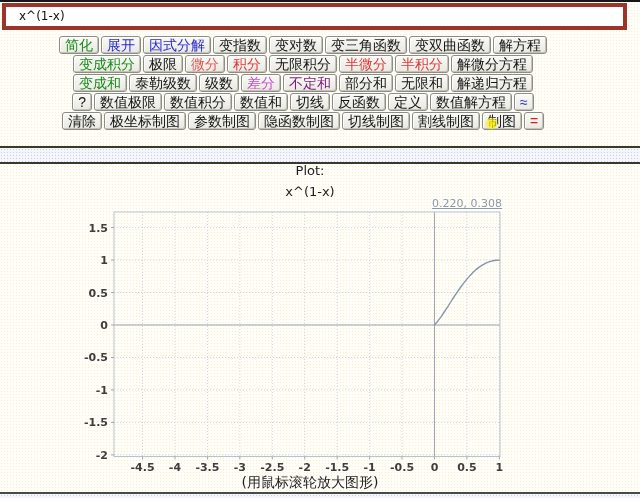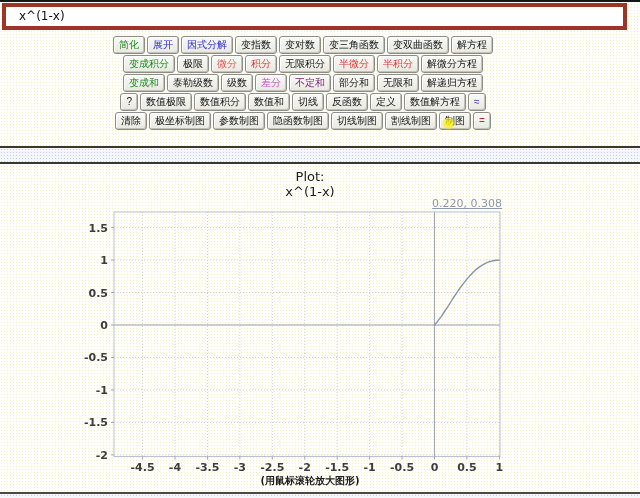--- a/index.html
+++ b/index.html
@@ -15,21 +15,21 @@
     position:absolute;left:2px;top:3px;width:604px;height:19px;
     border:4px solid #9c342a;background:#ffffff;
     font-family:"DejaVu Sans", sans-serif;font-size:12px;color:#111;
     padding:0 0 0 13px;line-height:19px;outline:none;
   }
   .btn-rows{position:absolute;left:-17px;top:36px;width:640px;text-align:center;}
   .btn-row{height:19px;line-height:19px;white-space:nowrap;}
   button.tb{
     position:relative;
     display:inline-block;margin:0 1px;padding:1px 5px;
-    font-family:"Liberation Sans", sans-serif;font-size:10px;line-height:14px;
+    font-family:"Liberation Sans", sans-serif;font-size:14px;line-height:14px;
     background:linear-gradient(#f9f9f6,#e9e9e2);
     border:1px solid #8d8d85;border-radius:3px;
     box-shadow:inset 1px 1px 0 #ffffff, inset -1px -1px 0 #c2c2b8;
     cursor:pointer;vertical-align:top;height:18px;
   }
   .cursor-dot{
     position:absolute;left:2px;top:4px;width:13px;height:13px;border-radius:50%;
     background:radial-gradient(rgba(255,238,0,.95), rgba(255,238,0,.55) 55%, rgba(255,238,0,0) 72%);
     pointer-events:none;
   }
@@ -38,23 +38,23 @@
     background-color:#f4f6fb;
     background-image:radial-gradient(rgba(140,160,215,.45) .7px, rgba(0,0,0,0) .9px);
     background-size:3px 3px;
   }
   .div-top{top:146px;height:14px;border-top:2px solid #3a3a2a;border-bottom:2px solid #3a3a2a;}
   .div-bottom{top:492px;height:6px;border-top:2px solid #4a4a42;}
   .plot-title,.plot-subtitle,.plot-caption{
     position:absolute;left:0;width:620px;text-align:center;color:#1d1d1d;
     font-family:"DejaVu Sans", sans-serif;
   }
-  .plot-title{top:169px;font-size:13px;}
+  .plot-title{top:163px;font-size:13px;}
   .plot-subtitle{top:184px;font-size:13px;}
-  .plot-caption{top:474px;font-size:10px;font-weight:bold;}
+  .plot-caption{top:474px;font-size:14px;}
   .cursor-readout{
     position:absolute;right:138px;top:197px;
     font-family:"DejaVu Sans", sans-serif;font-size:11px;color:#8d99ab;text-decoration:underline;
   }
   #plot-svg{position:absolute;left:0;top:165px;width:640px;height:333px;}
   .ticklabel{font-family:"DejaVu Sans", sans-serif;font-size:11px;font-weight:700;fill:#3d3d3d;}
 </style>
 </head>
 <body>
 

